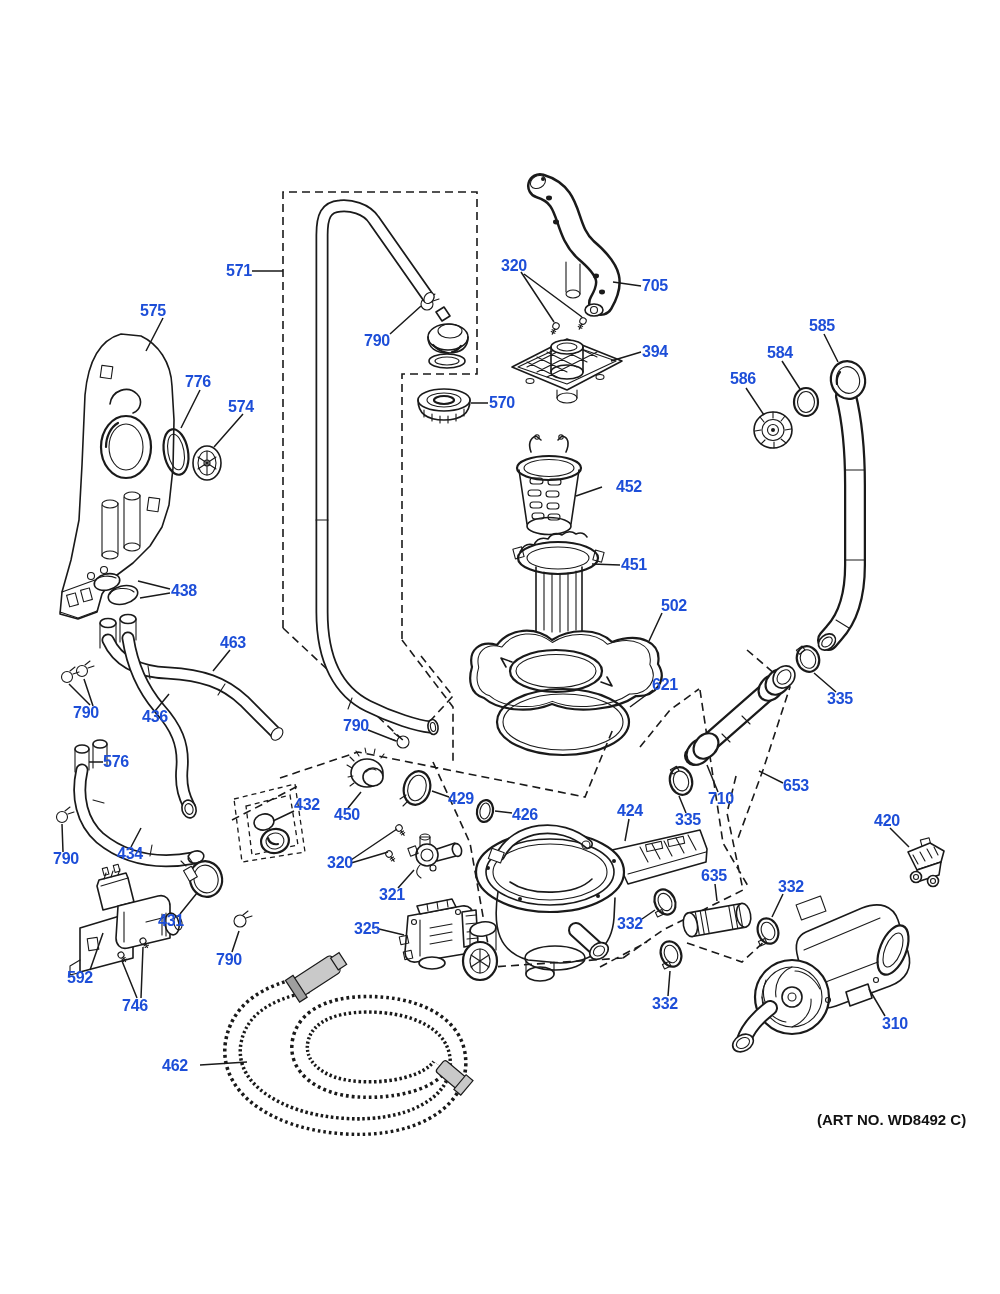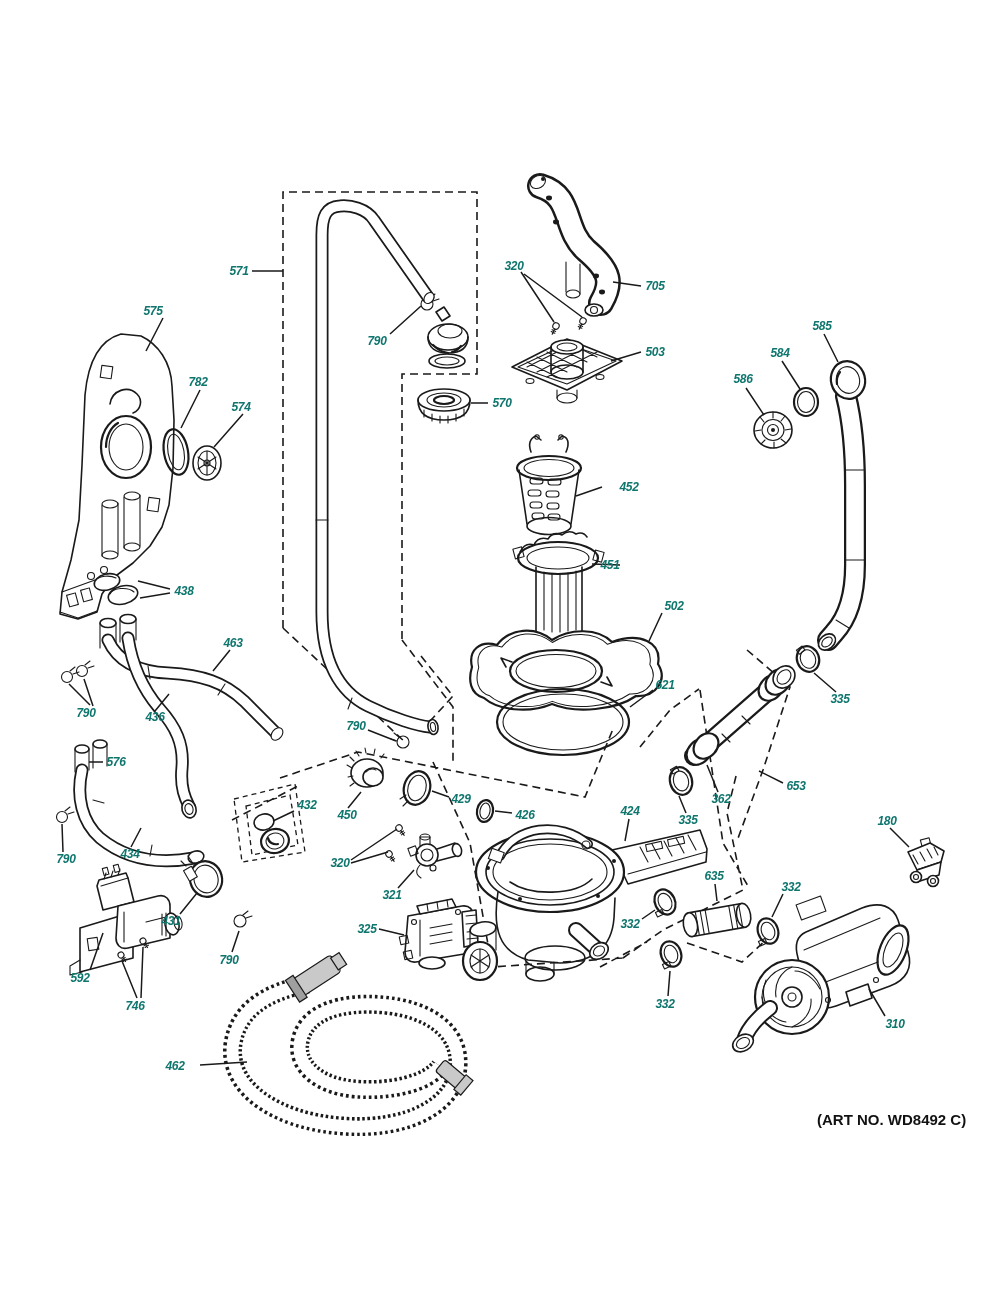--- a/index.html
+++ b/index.html
@@ -1,20 +1,20 @@
 <!DOCTYPE html>
 <html><head>
 <meta charset="utf-8">
 <style>
   html,body{margin:0;padding:0;background:#fff;}
   #page{position:relative;width:1000px;height:1294px;background:#fff;overflow:hidden;
         font-family:"Liberation Sans",sans-serif;}
   #art{position:absolute;inset:0;}
-  .lbl{position:absolute;transform:translate(-50%,-50%);font-weight:bold;font-size:12px;
-       letter-spacing:-0.3px;color:#0f766e;white-space:nowrap;font-style:italic;}
+  .lbl{position:absolute;transform:translate(-50%,-50%);font-weight:bold;font-size:16px;
+       letter-spacing:-0.3px;color:#1d4ed8;white-space:nowrap;}
   .artno{position:absolute;font-weight:bold;font-size:15px;color:#111;white-space:nowrap;}
   
   .ln{fill:none;stroke:#1a1a1a;stroke-width:1.6;stroke-linecap:round;stroke-linejoin:round;}
   .ln2{fill:none;stroke:#1a1a1a;stroke-width:1.1;stroke-linecap:round;stroke-linejoin:round;}
   .lnb{fill:none;stroke:#1a1a1a;stroke-width:2.2;stroke-linecap:round;}
   .fw{fill:#fff;}
   .dk{fill:#1a1a1a;stroke:none;}
   .dash{fill:none;stroke:#1a1a1a;stroke-width:1.6;stroke-dasharray:8 5;}
   .dash2{fill:none;stroke:#1a1a1a;stroke-width:1.3;stroke-dasharray:5 4;}
   .lead{fill:none;stroke:#1a1a1a;stroke-width:1.5;}
@@ -529,53 +529,53 @@
       M232,952 L239,931
       M90,970 L103,933
       M668,996 L670,971
       M137,998 L122,961 M141,998 L143,947
       M200,1065 L247,1062
       M885,1016 L869,989"></path>
   </g>
 </svg>
 
 <div class="lbl" style="left:153px;top:311px">575</div>
-<div class="lbl" style="left:198px;top:382px">782</div>
+<div class="lbl" style="left:198px;top:382px">776</div>
 <div class="lbl" style="left:241px;top:407px">574</div>
 <div class="lbl" style="left:239px;top:271px">571</div>
 <div class="lbl" style="left:377px;top:341px">790</div>
 <div class="lbl" style="left:514px;top:266px">320</div>
 <div class="lbl" style="left:655px;top:286px">705</div>
-<div class="lbl" style="left:655px;top:352px">503</div>
+<div class="lbl" style="left:655px;top:352px">394</div>
 <div class="lbl" style="left:822px;top:326px">585</div>
 <div class="lbl" style="left:780px;top:353px">584</div>
 <div class="lbl" style="left:743px;top:379px">586</div>
 <div class="lbl" style="left:502px;top:403px">570</div>
 <div class="lbl" style="left:629px;top:487px">452</div>
-<div class="lbl" style="left:610px;top:565px">451</div>
+<div class="lbl" style="left:634px;top:565px">451</div>
 <div class="lbl" style="left:674px;top:606px">502</div>
 <div class="lbl" style="left:665px;top:685px">621</div>
 <div class="lbl" style="left:184px;top:591px">438</div>
 <div class="lbl" style="left:233px;top:643px">463</div>
 <div class="lbl" style="left:86px;top:713px">790</div>
 <div class="lbl" style="left:155px;top:717px">436</div>
 <div class="lbl" style="left:356px;top:726px">790</div>
 <div class="lbl" style="left:116px;top:762px">576</div>
 <div class="lbl" style="left:840px;top:699px">335</div>
 <div class="lbl" style="left:66px;top:859px">790</div>
 <div class="lbl" style="left:130px;top:854px">434</div>
 <div class="lbl" style="left:307px;top:805px">432</div>
 <div class="lbl" style="left:347px;top:815px">450</div>
 <div class="lbl" style="left:461px;top:799px">429</div>
 <div class="lbl" style="left:525px;top:815px">426</div>
 <div class="lbl" style="left:630px;top:811px">424</div>
-<div class="lbl" style="left:721px;top:799px">362</div>
+<div class="lbl" style="left:721px;top:799px">710</div>
 <div class="lbl" style="left:688px;top:820px">335</div>
 <div class="lbl" style="left:796px;top:786px">653</div>
-<div class="lbl" style="left:887px;top:821px">180</div>
+<div class="lbl" style="left:887px;top:821px">420</div>
 <div class="lbl" style="left:340px;top:863px">320</div>
 <div class="lbl" style="left:392px;top:895px">321</div>
 <div class="lbl" style="left:171px;top:921px">431</div>
 <div class="lbl" style="left:714px;top:876px">635</div>
 <div class="lbl" style="left:630px;top:924px">332</div>
 <div class="lbl" style="left:791px;top:887px">332</div>
 <div class="lbl" style="left:367px;top:929px">325</div>
 <div class="lbl" style="left:229px;top:960px">790</div>
 <div class="lbl" style="left:80px;top:978px">592</div>
 <div class="lbl" style="left:665px;top:1004px">332</div>

